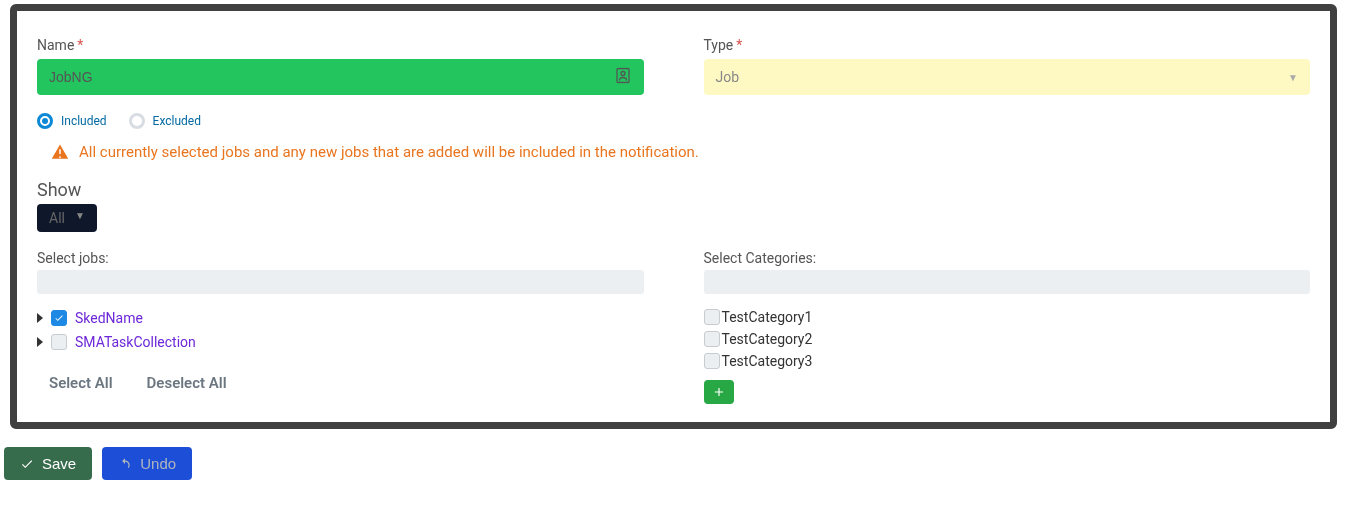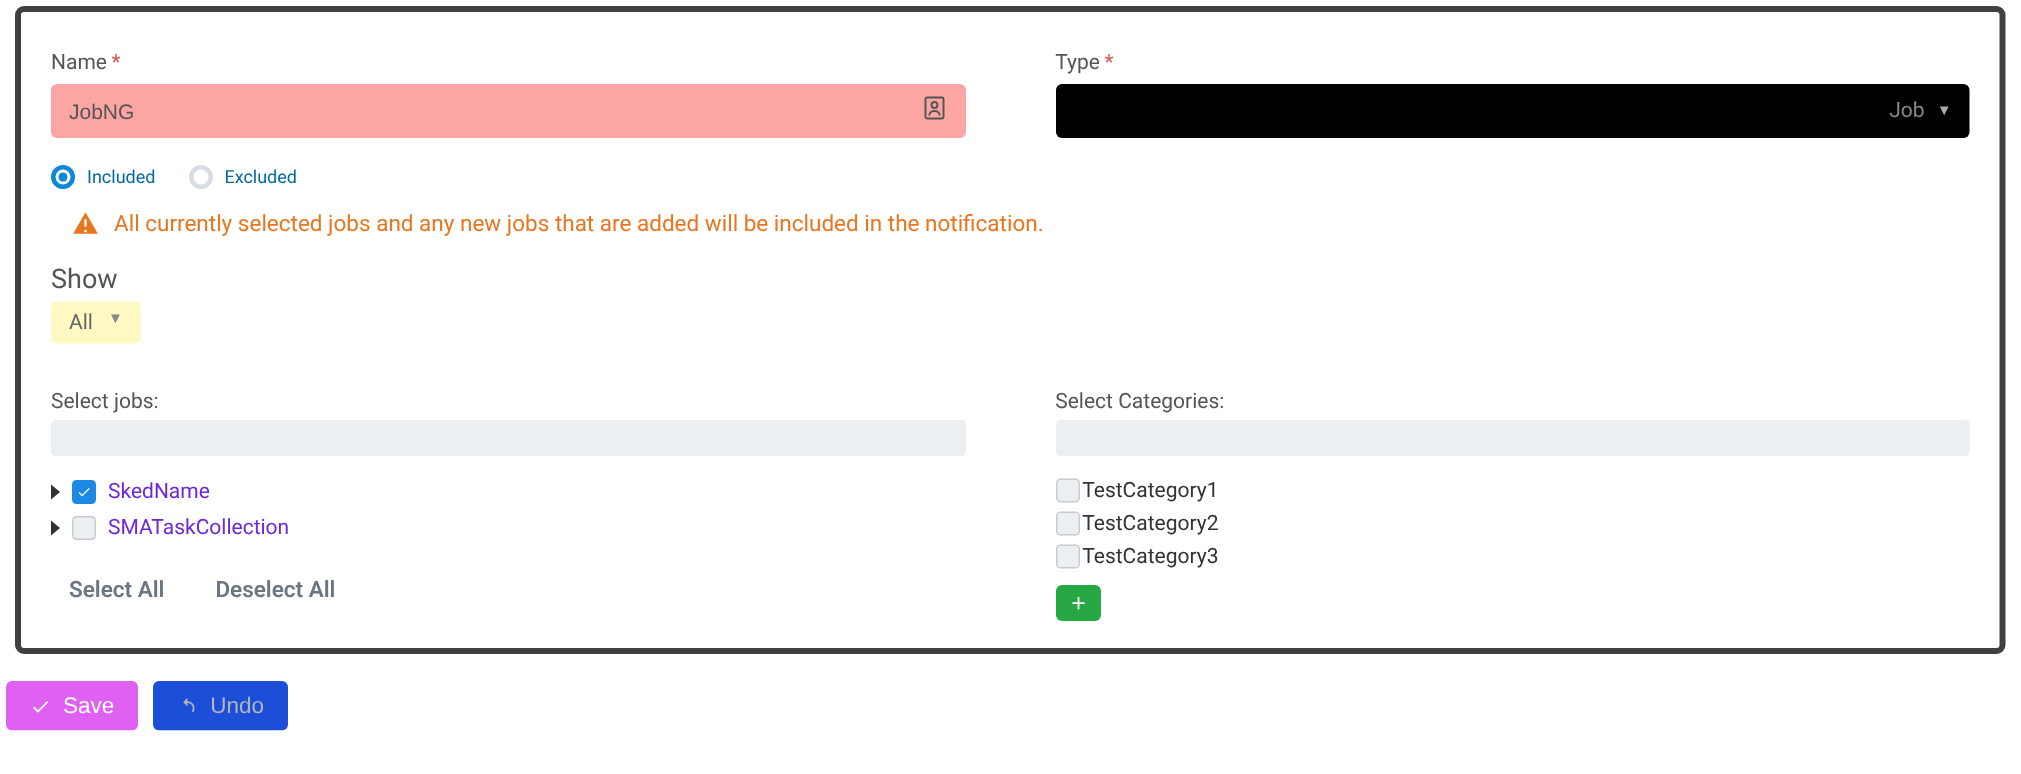--- a/index.html
+++ b/index.html
@@ -4,21 +4,21 @@
 <style>
   * { box-sizing: border-box; margin: 0; padding: 0; }
   body {
     font-family: "Segoe UI", -apple-system, Roboto, Arial, sans-serif;
     font-size: 14px;
     color: #333;
     background: #fff;
     padding: 0;
   }
   .card {
-    border: 4px solid #404040;
+    border: 7px solid #404040;
     border-radius: 6px;
     margin: 4px 10px 18px 10px;
     padding: 26px 20px 18px 20px;
   }
   .row {
     display: flex;
     gap: 60px;
     margin-bottom: 18px;
   }
   .col {
@@ -27,47 +27,46 @@
   }
   .field-label {
     font-size: 14px;
     color: #555;
     margin-bottom: 6px;
     display: block;
   }
   .req { color: #d9534f; margin-left: 3px; }
   .text-input {
     width: 100%;
-    background: #fca5a5;
+    background: #22c55e;
     border: none;
     border-radius: 4px;
     padding: 10px 40px 10px 12px;
     font-size: 14px;
     color: #555;
     position: relative;
   }
   .input-wrap { position: relative; }
   .input-icon {
     position: absolute;
     right: 14px;
     top: 50%;
     transform: translateY(-50%);
     color: #555;
   }
   .select-input {
     width: 100%;
-    background: #000000;
+    background: #fef9c3;
     border: none;
     border-radius: 4px;
     padding: 10px 30px 10px 12px;
     font-size: 14px;
     color: #888;
     appearance: none;
     position: relative;
-    text-align: right;
   }
   .select-wrap { position: relative; }
   .select-caret {
     position: absolute;
     right: 12px;
     top: 50%;
     transform: translateY(-50%);
     color: #aaa;
     pointer-events: none;
     font-size: 10px;
@@ -95,23 +94,23 @@
     display: flex; align-items: center; gap: 10px;
     color: #e9751f;
     font-size: 15px;
     margin-left: 14px;
     margin-bottom: 18px;
   }
   .warn-icon { width: 18px; height: 18px; flex-shrink: 0; }
   .show-label { color: #555; font-size: 18px; margin-bottom: 4px; display: block; }
   .show-select {
     display: inline-flex; align-items: flex-start; gap: 10px;
-    background: #fef9c3; border-radius: 4px;
+    background: #0f172a; border-radius: 4px;
     padding: 6px 12px; color: #666; cursor: pointer;
-    margin-bottom: 31px;
+    margin-bottom: 18px;
     font-size: 14px;
   }
   .show-caret { font-size: 10px; color: #888; }
   .section-row {
     display: flex; gap: 60px;
   }
   .section-col { flex: 1; min-width: 0; }
   .section-label { color: #555; font-size: 14px; margin-bottom: 4px; display:block;}
   .search-bar {
     width: 100%; height: 24px;
@@ -158,21 +157,21 @@
     cursor: pointer;
   }
   .footer { display: flex; gap: 10px; margin-left: 4px; }
   .btn {
     display: inline-flex; align-items: center; gap: 8px;
     padding: 8px 16px; border-radius: 4px;
     font-size: 15px; cursor: pointer; border: none;
     font-weight: 500;
   }
   .btn-save {
-    background: #d946ef; color: #fff;
+    background: #14532d; color: #fff;
     opacity: 0.85;
   }
   .btn-undo {
     background: #1d4ed8; color: #b0b6bc;
   }
 </style>
 </head>
 <body>
 
 <div class="card">

